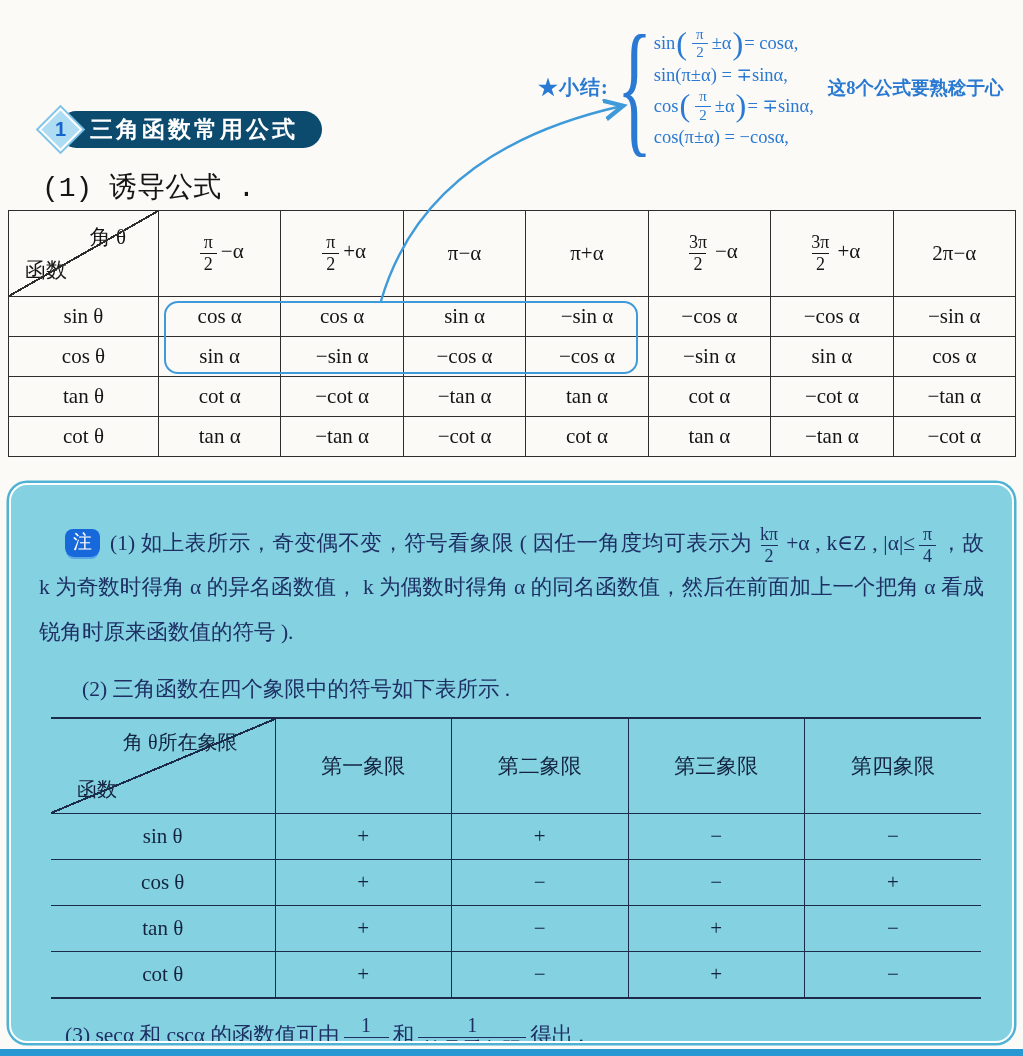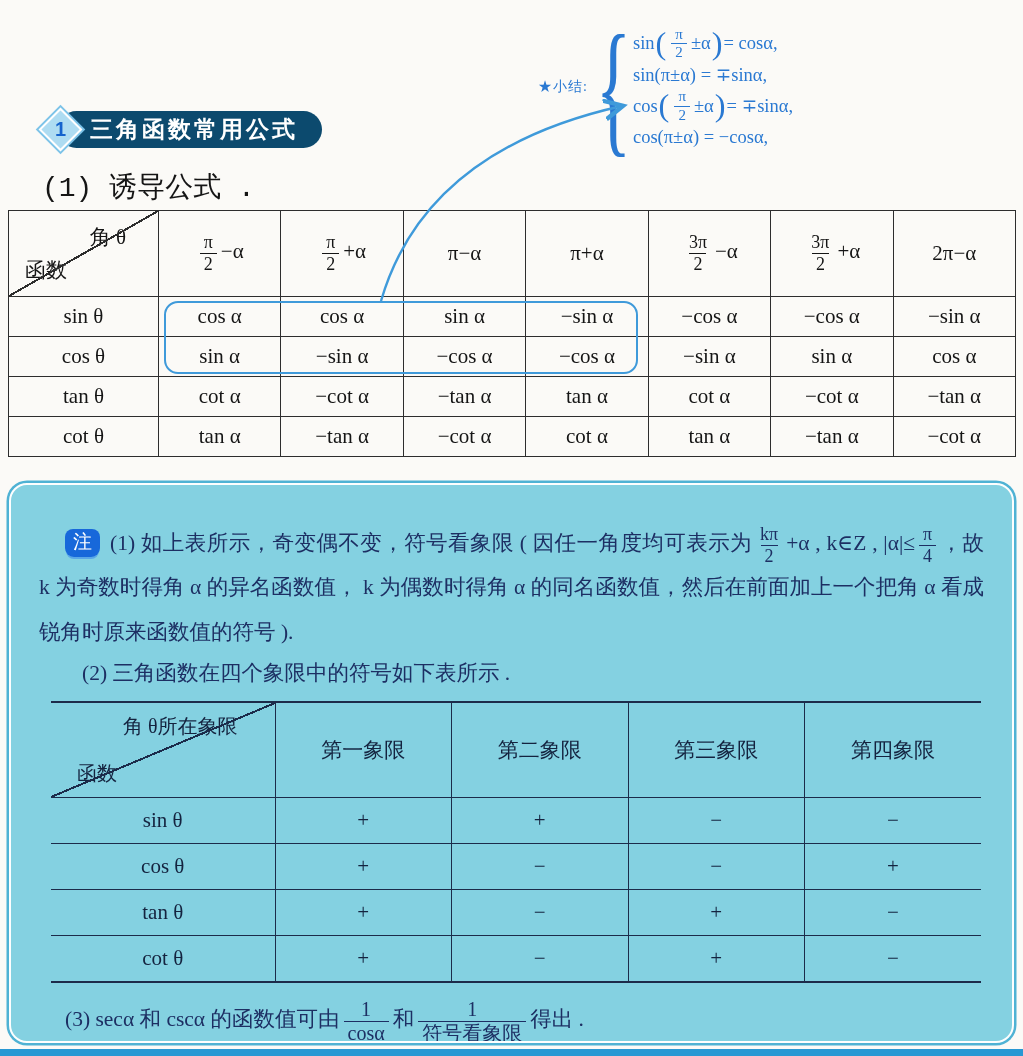--- a/index.html
+++ b/index.html
@@ -12,21 +12,21 @@
 
   
   .mfrac{display:inline-flex;flex-direction:column;align-items:center;vertical-align:middle;line-height:1.05;margin:0 4px;}
   .mfrac .num{padding:0 4px 1px;}
   .mfrac .den{border-top:1.6px solid currentColor;padding:1px 4px 0;}
   .mfrac.sm{font-size:15px;}
   .mfrac.md{font-size:18px;}
 
   
   .summary{position:absolute; left:538px; top:4px; height:166px; display:flex; align-items:center; color:#2a79d2;}
-  .s-label{font-size:14px; white-space:nowrap; font-weight:normal; letter-spacing:1px;}
+  .s-label{font-size:20px; white-space:nowrap; font-weight:bold; letter-spacing:1px;}
   .s-brace{font-size:148px; line-height:158px; font-weight:400; transform:scaleX(.5); margin:0 -16px 0 -10px;}
   .s-formulas{display:flex; flex-direction:column; gap:3px; font-size:18.5px; white-space:nowrap;}
   .f-line{display:flex; align-items:center;}
   .bp{font-size:1.75em; font-weight:300; line-height:.8; margin:0 1px;}
   .s-side{font-size:18.5px; margin-left:14px; white-space:nowrap; font-weight:bold;}
 
   
   .arrow{position:absolute; left:0; top:0; width:1023px; height:1056px; pointer-events:none;}
   .hl-box{position:absolute; left:164px; top:301px; width:474px; height:73px;
     border:2.2px solid #3f9ada; border-radius:14px; pointer-events:none;}
@@ -57,21 +57,21 @@
   .corner .cb{position:absolute; bottom:12px; left:16px; font-size:21px;}
 
   
   .notebox{position:absolute; left:9px; top:483px; width:1005px; height:560px;
     background:#84d1e1; border:2px solid #fdfefe; border-radius:18px;
     box-shadow:0 0 0 2.5px #4fb2d4; padding:36px 28px 0 28px; color:#1d2f63; overflow:hidden;}
   .note-p{font-size:21.5px; line-height:2.05; text-align:justify;}
   .note-icon{display:inline-block; background:#1768da; color:#fff; border-radius:8px 8px 9px 9px;
     padding:0 8px 2px; font-size:19px; line-height:26px; margin:0 10px 0 26px; vertical-align:2px;
     box-shadow:0 3px 0 -1px #5aa7e8; font-family:"Liberation Sans","DejaVu Sans",sans-serif;}
-  .note-p2{font-size:21.5px; margin-top:4px; text-indent:2em;}
+  .note-p2{font-size:21.5px; margin-top:20px; text-indent:2em;}
 
   
   .t2{width:930px; margin:14px 0 0 12px; border-collapse:collapse; table-layout:fixed; color:#14233f;}
   .t2 td{text-align:center; font-size:21px; height:46px; padding:0; border-bottom:1.6px solid #1c2b4a;}
   .t2 td + td{border-left:1.6px solid #1c2b4a;}
   .t2 tr.hd td{height:96px; border-top:2.6px solid #1c2b4a;}
   .t2 tr:last-child td{border-bottom:2.6px solid #1c2b4a;}
   .t2 td.lbl2{width:224px;}
   .corner2{position:relative;}
   .corner2::after{content:""; position:absolute; inset:0;
@@ -115,20 +115,21 @@
             <span class="den">2</span>
           </span>
           <span>±α</span>
           <span class="bp">)</span>
           <span>= ∓sinα,</span>
       </div>
       <div class="f-line">
           <span>cos(π±α) = −cosα,</span>
         </div>
     </div>
+    <span class="s-side">这8个公式要熟稔于心</span>
   </div>
 
   <div class="badge">
     <div class="badge-pill">三角函数常用公式</div>
     <div class="badge-diamond">
         <span>1</span>
       </div>
   </div>
 
   <div class="sub1">(1) 诱导公式 .</div>

